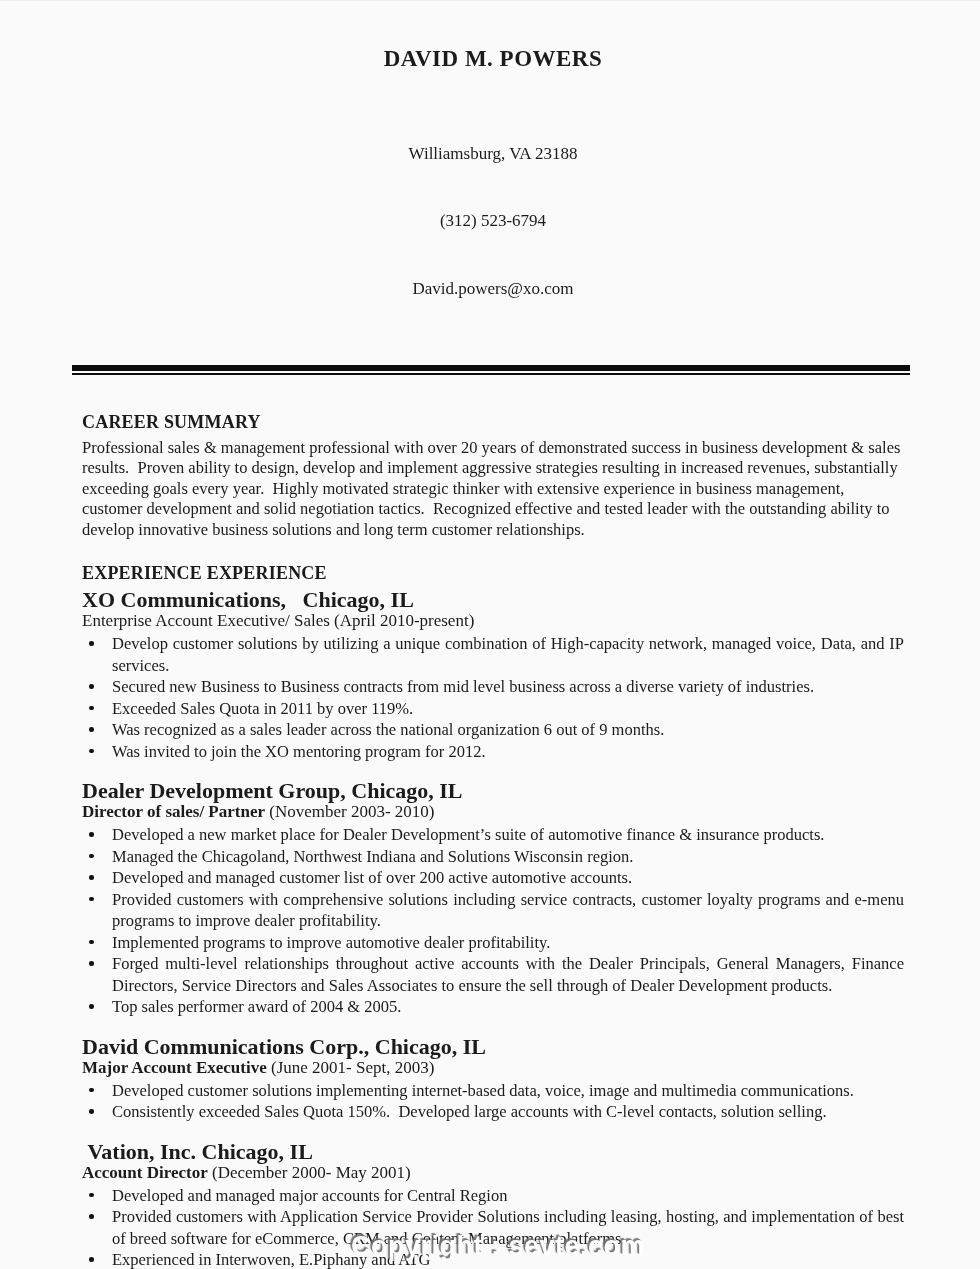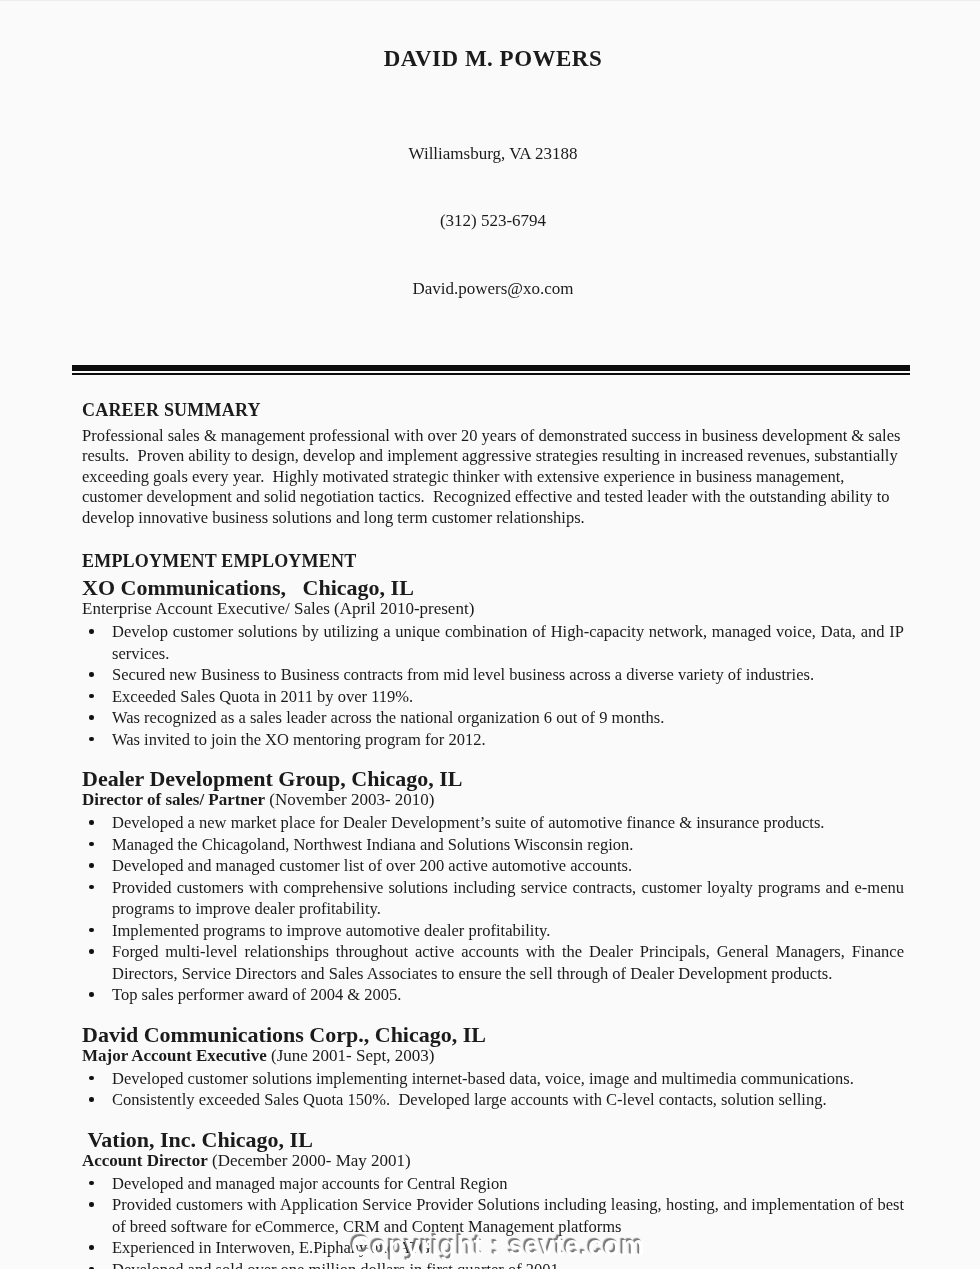--- a/index.html
+++ b/index.html
@@ -41,21 +41,21 @@
   .rule-thick {
     height: 6px;
     background: #0d0d0d;
   }
   .rule-thin {
     height: 1.5px;
     background: #0d0d0d;
     margin-top: 2px;
   }
   
-  .section-summary { margin-top: 24px; }
+  .section-summary { margin-top: 36px; }
   .section-employment { margin-top: 22px; }
   h2.section-heading {
     margin: 0 0 4px 0;
     font-size: 18px;
     font-weight: 700;
     line-height: 23px;
     letter-spacing: 0.2px;
   }
   .summary-text {
     margin: 0;
@@ -130,21 +130,21 @@
       <div class="rule-thin"></div>
     </div>
   </header>
 
   <section class="section-summary">
     <h2 class="section-heading">CAREER SUMMARY</h2>
     <p class="summary-text">Professional sales &amp; management professional with over 20 years of demonstrated success in business development &amp; sales results.  Proven ability to design, develop and implement aggressive strategies resulting in increased revenues, substantially exceeding goals every year.  Highly motivated strategic thinker with extensive experience in business management, customer development and solid negotiation tactics.  Recognized effective and tested leader with the outstanding ability to develop innovative business solutions and long term customer relationships.</p>
   </section>
 
   <section class="section-employment">
-    <h2 class="section-heading">EMPLOYMENT EMPLOYMENT</h2>
+    <h2 class="section-heading">EXPERIENCE EXPERIENCE</h2>
 
     <div>
 
         <article class="job">
           <h3 class="company">XO Communications,   Chicago, IL</h3>
           <p class="role-line"><span class="role">Enterprise Account Executive/ Sales</span><span class="dates"> (April 2010-present)</span></p>
           <div class="bullets">
 
               <div class="bullet"><span class="dot"></span><span class="bullet-text">Develop customer solutions by utilizing a unique combination of High-capacity network, managed voice, Data, and IP services.</span></div>
 

